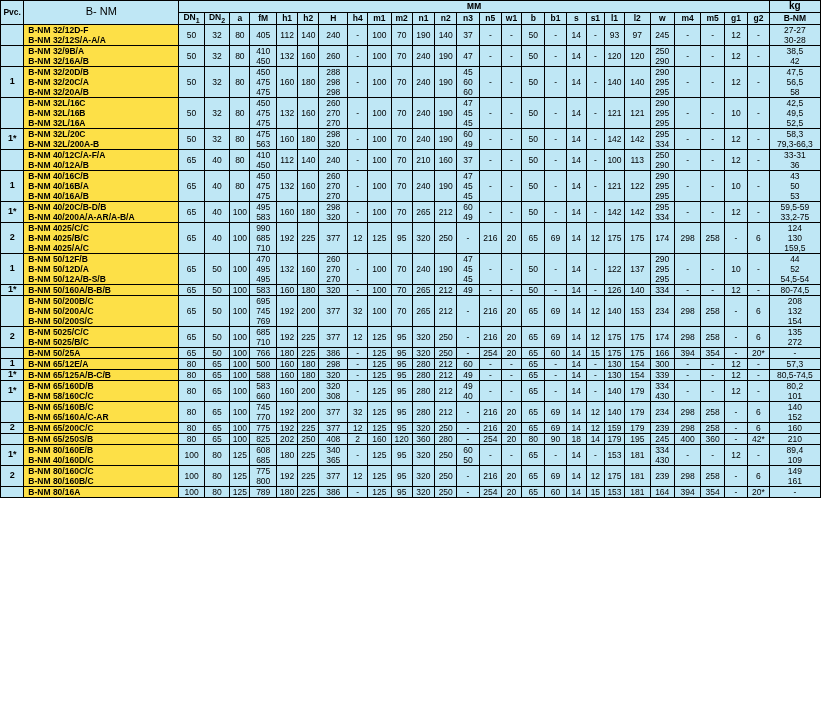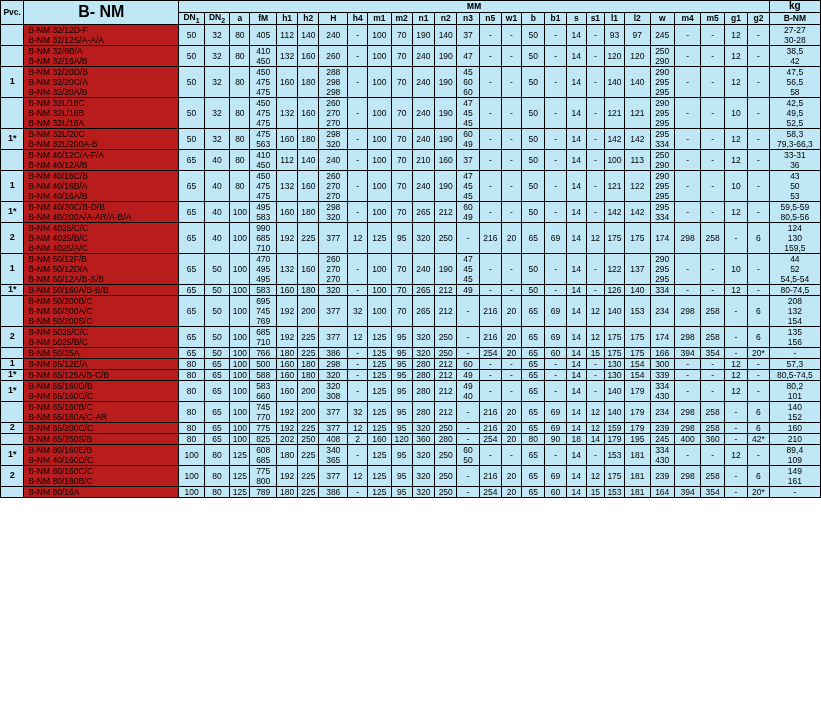--- a/index.html
+++ b/index.html
@@ -3,25 +3,25 @@
 <meta charset="utf-8">
 <style>
   html,body{margin:0;padding:0;background:#fff;}
   body{font-family:"Liberation Sans", sans-serif;}
   #sheet{width:821px;height:709px;position:relative;overflow:hidden;background:#fff;}
   table{border-collapse:collapse;table-layout:fixed;width:821px;border-radius:17px;}
   td,th{border:1px solid #000;font-size:8.5px;text-align:center;vertical-align:middle;padding:0;line-height:1.05;}
   .hdr{background:#bfe7f5;font-weight:bold;}
   .hdr2{background:#bfe7f5;font-weight:bold;font-size:9px;}
   .mm{background:#bfe7f5;font-weight:bold;font-size:10px;}
-  .nm{text-align:left;padding-left:4px;background:#b91c1c;font-size:8.5px;white-space:nowrap;}
+  .nm{text-align:left;padding-left:4px;background:#fde047;font-size:8.5px;white-space:nowrap;font-weight:bold;}
   .pvc{background:#bfe7f5;font-weight:bold;font-size:9px;}
   .kg{background:#bfe7f5;font-size:8.5px;}
   .multi{line-height:1.18;}
-  .big{font-weight:bold;font-size:16px;}
+  .big{font-weight:normal;font-size:11px;}
   .sub{font-size:7px;vertical-align:sub;}
 </style>
 </head>
 <body>
 
 <div id="sheet">
   <table>
     <colgroup>
       <col style="width:22px">
         <col style="width:146px">
@@ -835,21 +835,21 @@
             <div>-</div>
           </td>
           <td class="kg multi">
             <div>12</div>
           </td>
           <td class="kg multi">
             <div>-</div>
           </td>
           <td class="kg multi">
             <div>59,5-59</div>
-            <div>80,5-56</div>
+            <div>33,2-75</div>
           </td>
         </tr>
         <tr>
           <td class="pvc">2</td>
           <td class="nm multi">
             <div>B-NM 4025/C/C</div>
             <div>B-NM 4025/B/C</div>
             <div>B-NM 4025/A/C</div>
           </td>
           <td class="kg multi">
@@ -1297,21 +1297,21 @@
             <div>258</div>
           </td>
           <td class="kg multi">
             <div>-</div>
           </td>
           <td class="kg multi">
             <div>6</div>
           </td>
           <td class="kg multi">
             <div>135</div>
-            <div>156</div>
+            <div>272</div>
           </td>
         </tr>
         <tr>
           <td class="pvc"></td>
           <td class="nm multi">
             <div>B-NM 50/25A</div>
           </td>
           <td class="kg multi">
             <div>65</div>
           </td>
@@ -1565,21 +1565,21 @@
             <div>-</div>
           </td>
           <td class="kg multi">
             <div>80,5-74,5</div>
           </td>
         </tr>
         <tr>
           <td class="pvc">1*</td>
           <td class="nm multi">
             <div>B-NM 65/160D/B</div>
-            <div>B-NM 65/160C/C</div>
+            <div>B-NM 58/160C/C</div>
           </td>
           <td class="kg multi">
             <div>80</div>
           </td>
           <td class="kg multi">
             <div>65</div>
           </td>
           <td class="kg multi">
             <div>100</div>
           </td>

